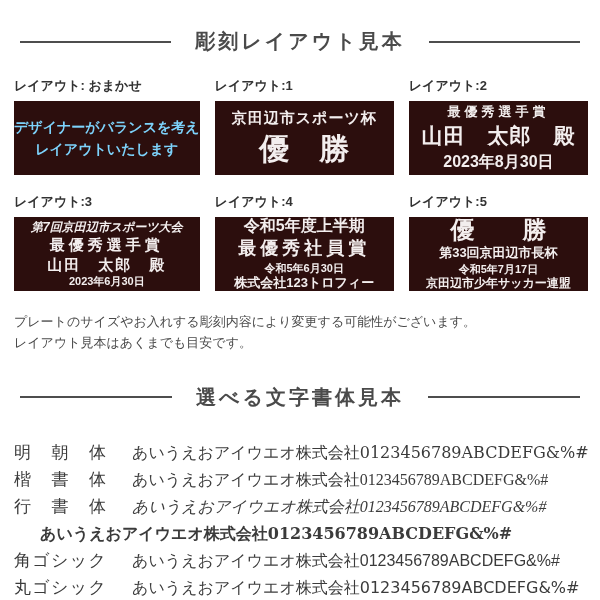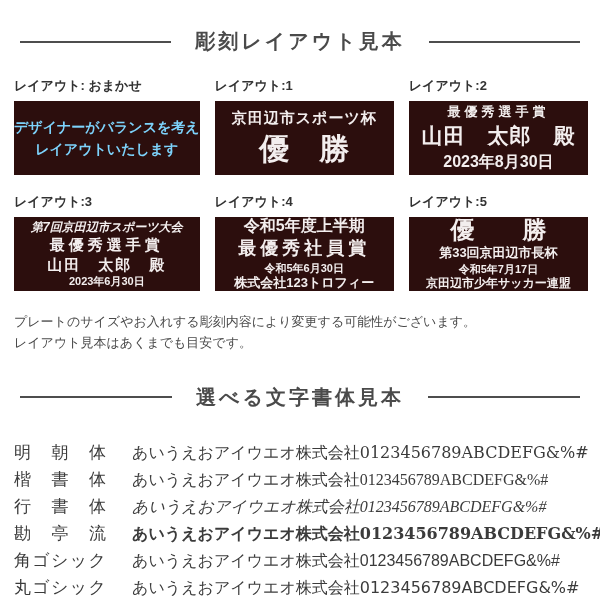--- a/index.html
+++ b/index.html
@@ -192,21 +192,20 @@
     </div>
     <div class="font-row">
       <div class="font-name">楷書体</div>
       <div class="font-sample f-kaisho">あいうえおアイウエオ株式会社0123456789ABCDEFG&amp;%#</div>
     </div>
     <div class="font-row">
       <div class="font-name">行書体</div>
       <div class="font-sample f-gyosho">あいうえおアイウエオ株式会社0123456789ABCDEFG&amp;%#</div>
     </div>
     <div class="font-row">
-      <div class="font-name">勘亭流</div>
       <div class="font-sample f-kantei">あいうえおアイウエオ株式会社0123456789ABCDEFG&amp;%#</div>
     </div>
     <div class="font-row">
       <div class="font-name">角ゴシック</div>
       <div class="font-sample f-kakugo">あいうえおアイウエオ株式会社0123456789ABCDEFG&amp;%#</div>
     </div>
     <div class="font-row">
       <div class="font-name">丸ゴシック</div>
       <div class="font-sample f-marugo">あいうえおアイウエオ株式会社0123456789ABCDEFG&amp;%#</div>
     </div>

